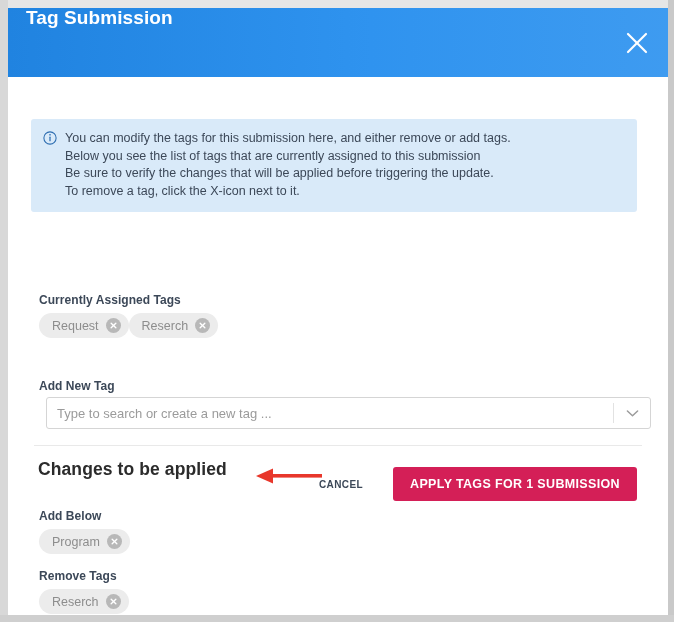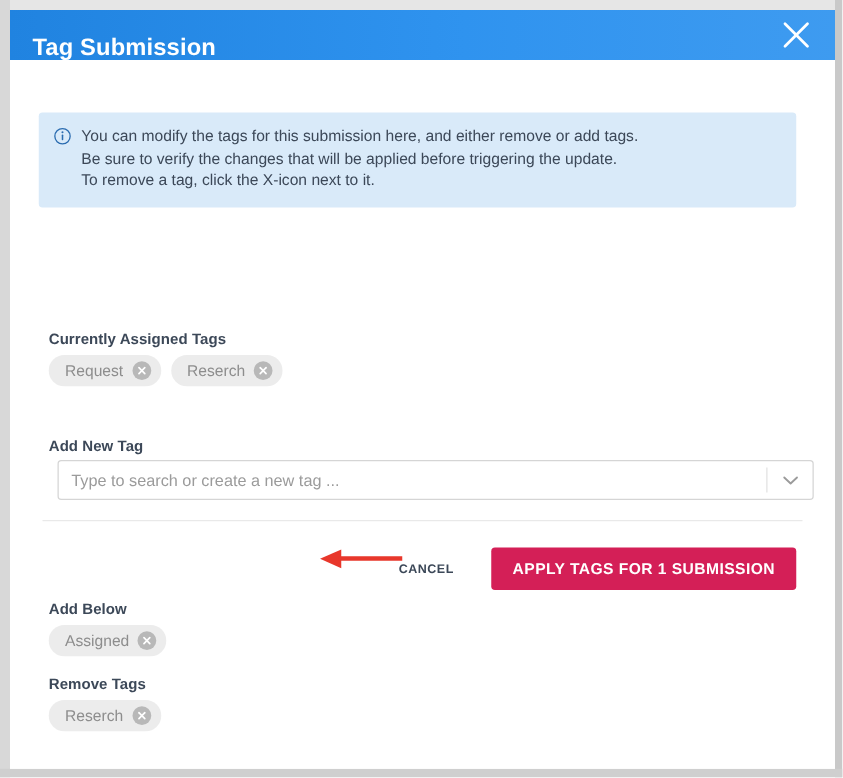--- a/index.html
+++ b/index.html
@@ -55,24 +55,24 @@
     width: 660px;
     height: 607px;
     background: #ffffff;
     box-sizing: border-box;
     overflow: hidden;
   }
 
   
   .dialog-header {
     position: relative;
-    height: 40px;
+    height: 69px;
     background: linear-gradient(to right, #2083e0 0%, #2f93ef 55%, #3e9bf0 100%);
     display: flex;
-    align-items: flex-end;
+    align-items: flex-start;
     padding: 0 18px 0 18px;
     box-sizing: border-box;
   }
   .dialog-title {
     color: #ffffff;
     font-size: 19px;
     font-weight: bold;
     letter-spacing: 0.1px;
     line-height: 1;
   }
@@ -123,21 +123,21 @@
   .info-lines div { white-space: nowrap; }
 
   .field-label {
     font-size: 12px;
     font-weight: bold;
     color: #3c4858;
     letter-spacing: 0.05px;
   }
 
   .sec-assigned-label { position: absolute; left: 31px; top: 216px; }
-  .chips-row-assigned { position: absolute; left: 31px; top: 236px; display: flex; gap: 8px; }
+  .chips-row-assigned { position: absolute; left: 31px; top: 236px; display: flex; }
 
   .chip {
     display: inline-flex;
     align-items: center;
     background: #ececec;
     border-radius: 13px;
     height: 25px;
     padding: 0 8px 0 13px;
     font-size: 12.5px;
     color: #8d8d8d;
@@ -297,20 +297,21 @@
       <div class="info-box">
         <span class="info-icon">
           <svg width="14" height="14" viewBox="0 0 16 16" aria-hidden="true">
             <circle cx="8" cy="8" r="7" fill="none" stroke="#2b6cb0" stroke-width="1.2"></circle>
             <circle cx="8" cy="4.4" r="0.95" fill="#2b6cb0"></circle>
             <rect x="7.3" y="6.4" width="1.4" height="5.2" rx="0.6" fill="#2b6cb0"></rect>
           </svg>
         </span>
         <div class="info-lines">
           <div>You can modify the tags for this submission here, and either remove or add tags.</div>
+          <div>Below you see the list of tags that are currently assigned to this submission</div>
           <div>Be sure to verify the changes that will be applied before triggering the update.</div>
           <div>To remove a tag, click the X-icon next to it.</div>
         </div>
       </div>
 
       <div class="field-label sec-assigned-label">Currently Assigned Tags</div>
       <div class="chips-row-assigned">
         <span class="chip">
           <span class="chip-label">Request</span>
           <span class="chip-x">
@@ -337,31 +338,32 @@
         <span class="input-sep"></span>
         <span class="input-chevron">
           <svg width="13" height="9" viewBox="0 0 14 9" aria-hidden="true">
             <polyline points="1.5,1.8 7,7 12.5,1.8" fill="none" stroke="#9b9b9b" stroke-width="1.6" stroke-linecap="round" stroke-linejoin="round"></polyline>
           </svg>
         </span>
       </div>
 
       <div class="divider"></div>
 
+      <div class="changes-heading">Changes to be applied</div>
       <div class="annot-arrow">
         <svg width="66" height="20" viewBox="0 0 66 20" aria-hidden="true">
           <polygon points="0,10 17,2.5 17,17.5" fill="#e8372b"></polygon>
           <rect x="15" y="8" width="51" height="3.6" fill="#e8372b"></rect>
         </svg>
       </div>
 
       <div class="field-label sec-addtags-label">Add Below</div>
       <div class="chips-row-add">
         <span class="chip">
-          <span class="chip-label">Assigned</span>
+          <span class="chip-label">Program</span>
           <span class="chip-x">
             <svg width="9" height="9" viewBox="0 0 10 10" aria-hidden="true">
               <line x1="2.4" y1="2.4" x2="7.6" y2="7.6" stroke="#ffffff" stroke-width="1.5" stroke-linecap="round"></line>
               <line x1="7.6" y1="2.4" x2="2.4" y2="7.6" stroke="#ffffff" stroke-width="1.5" stroke-linecap="round"></line>
             </svg>
           </span>
         </span>
       </div>
 
       <div class="field-label sec-removetags-label">Remove Tags</div>

